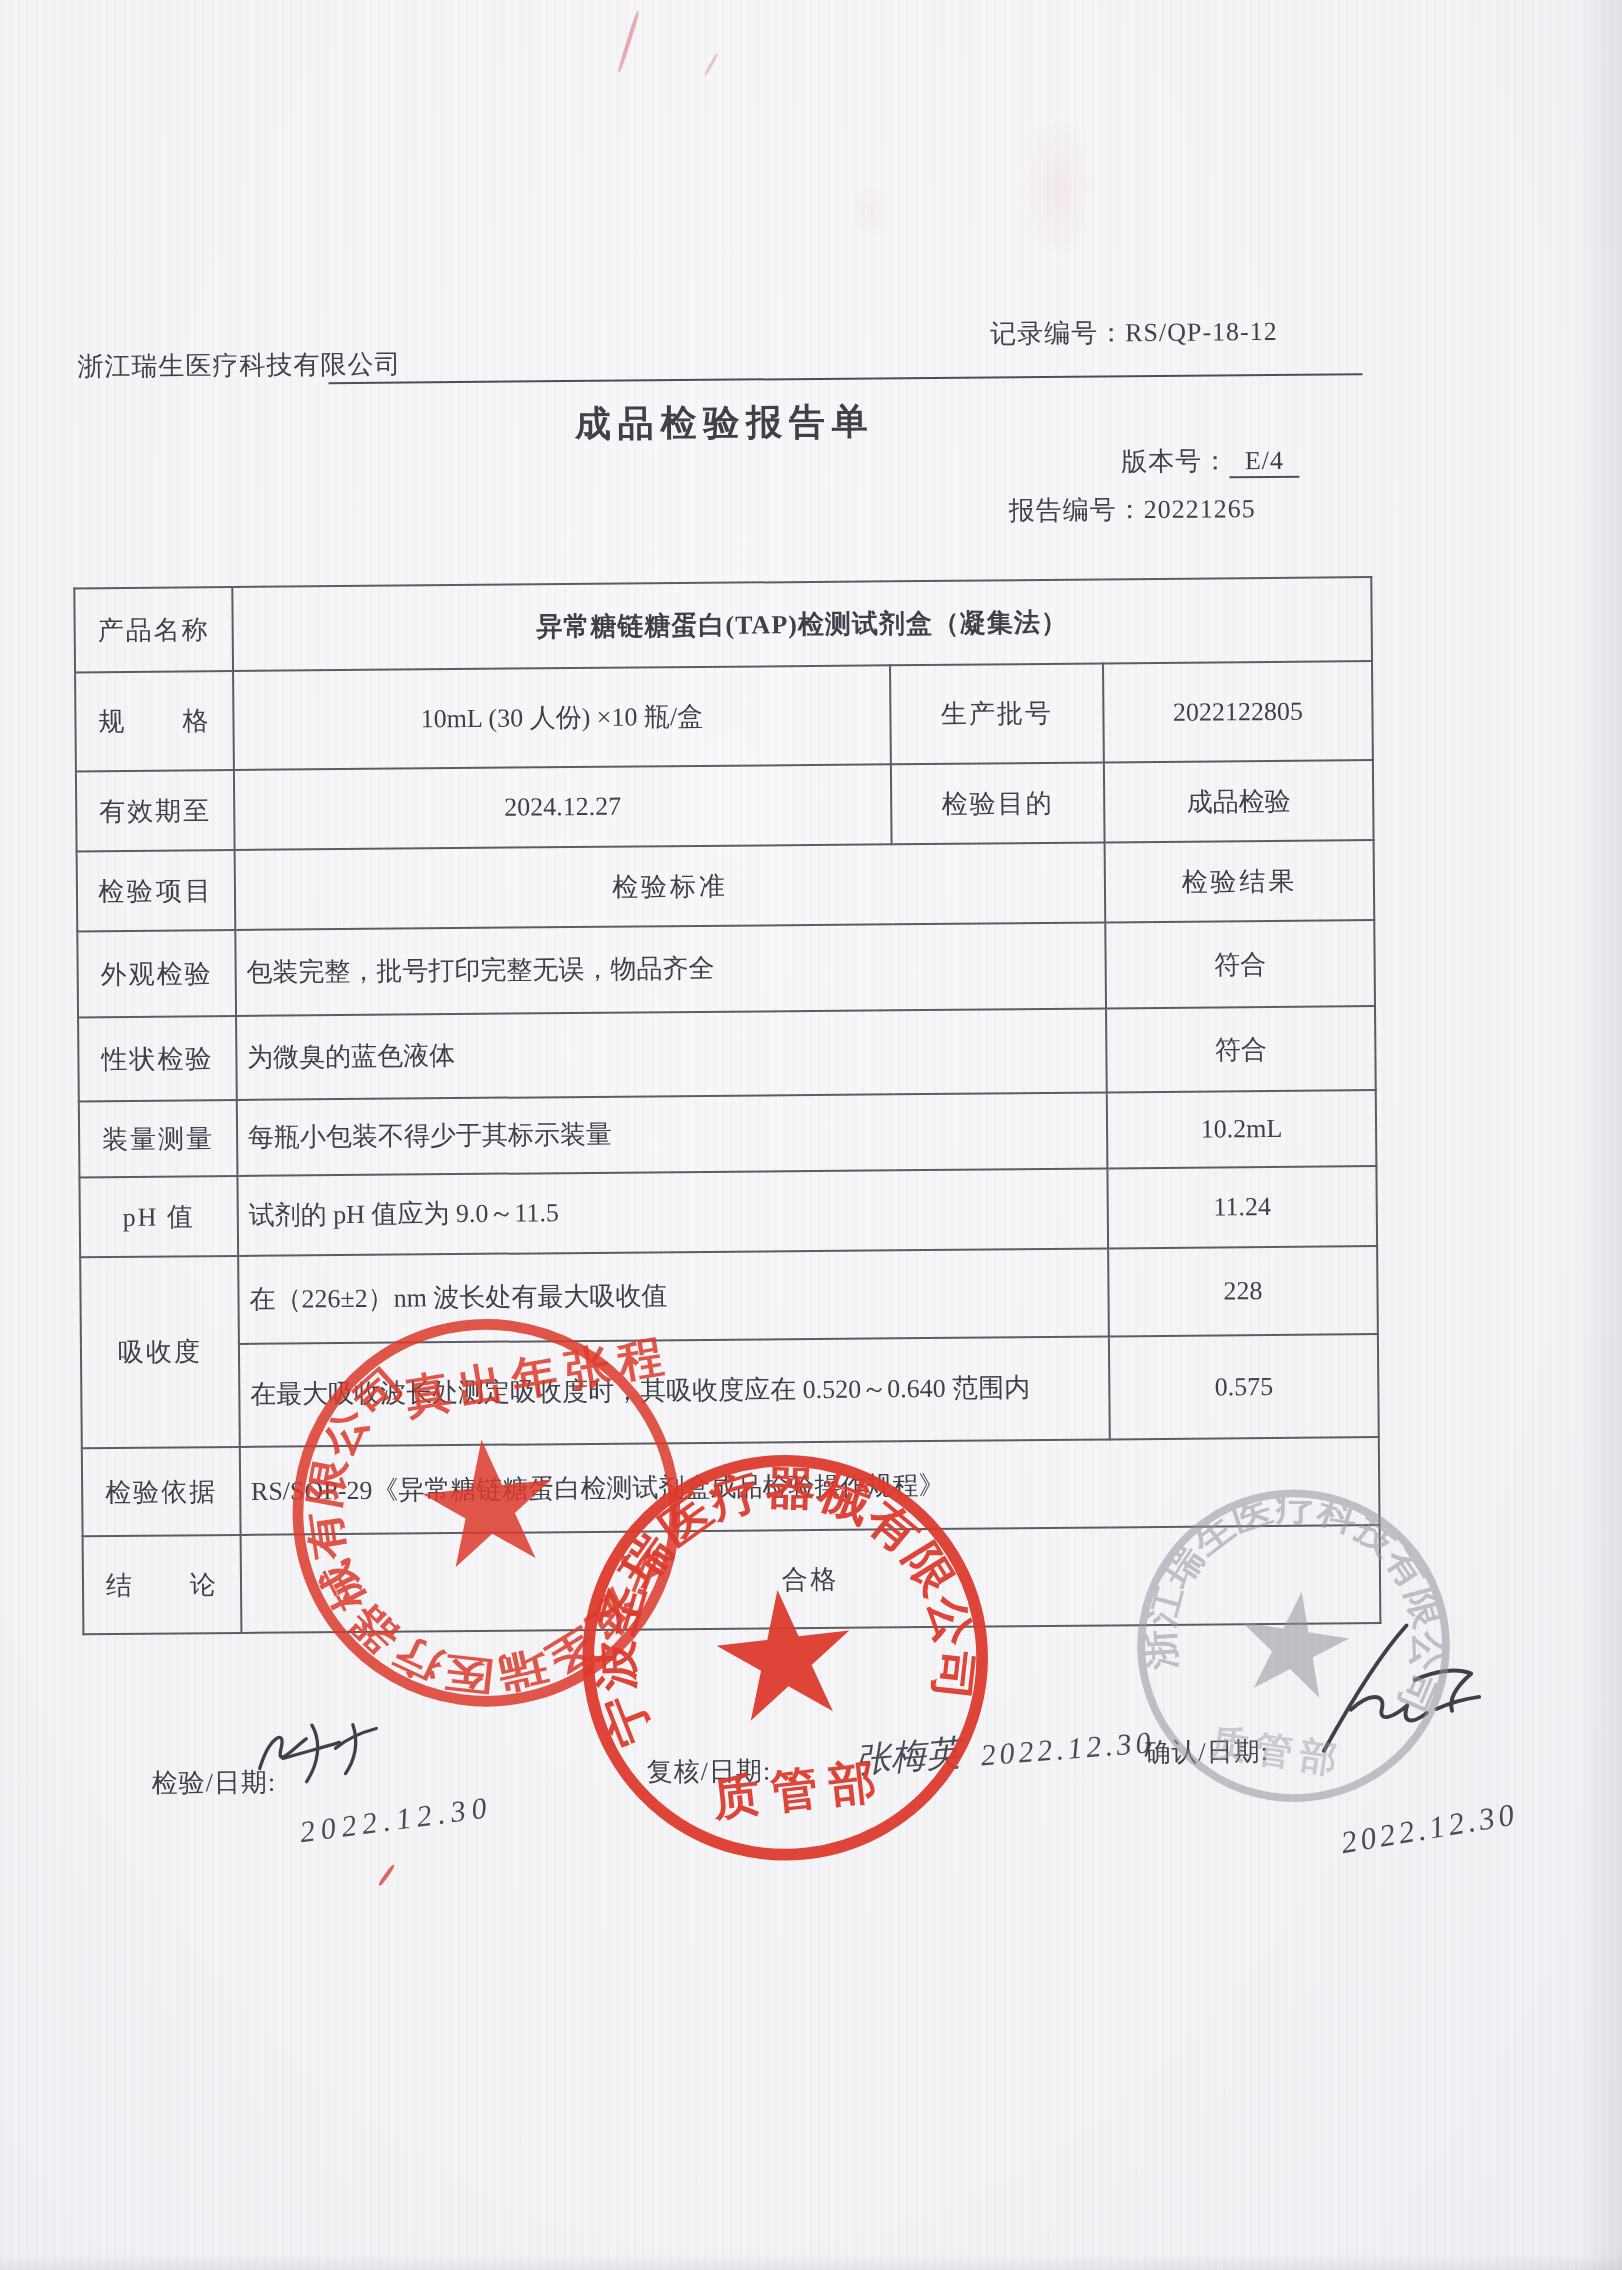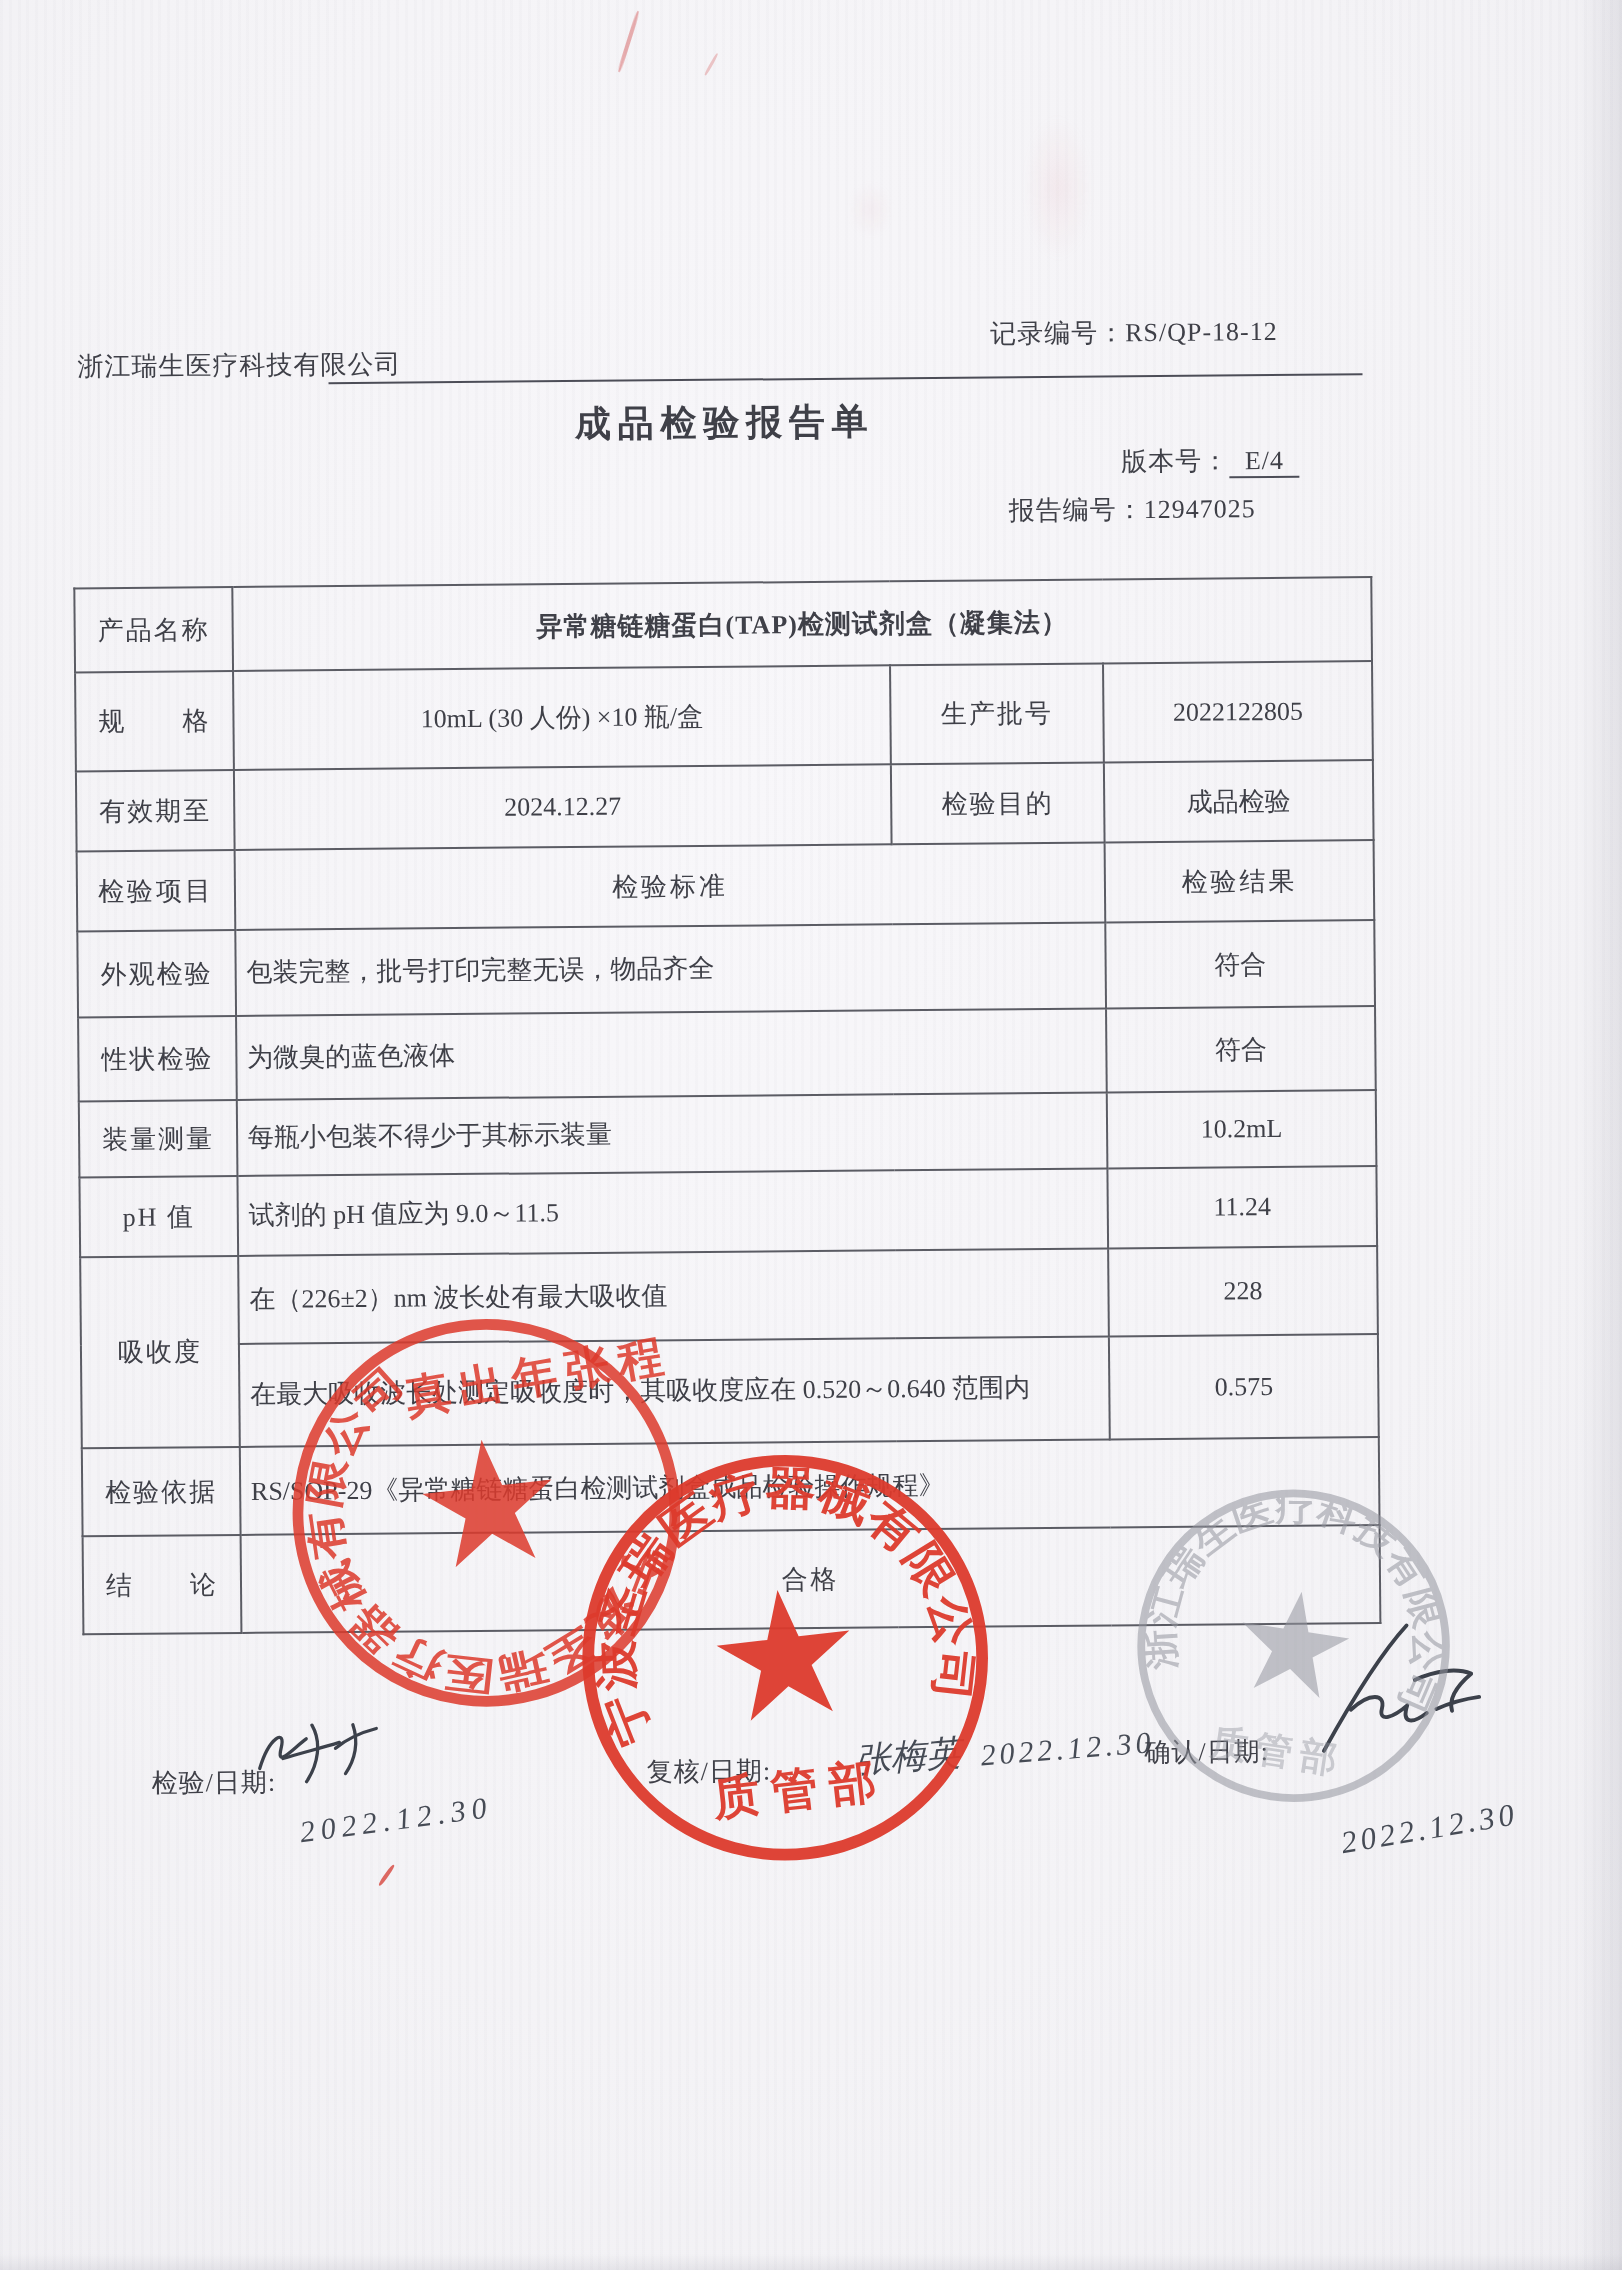--- a/index.html
+++ b/index.html
@@ -61,21 +61,21 @@
     <div class="abs ptext" style="left:997px;top:318px;">
       <span>记录编号：</span><span>RS/QP-18-12</span>
     </div>
 
     <div class="abs title" style="left:581px;top:398px;">成品检验报告单</div>
 
     <div class="abs ptext" style="left:1127px;top:447px;">
       <span>版本号：</span><span class="uline">E/4</span>
     </div>
     <div class="abs ptext" style="left:1014px;top:495px;">
-      <span>报告编号：</span><span>12947025</span>
+      <span>报告编号：</span><span>20221265</span>
     </div>
 
     <table class="report abs" style="left:78px;top:581px;">
       <colgroup>
           <col style="width:158px">
           <col style="width:657px">
           <col style="width:213px">
           <col style="width:269px">
         </colgroup>
       <tbody>

